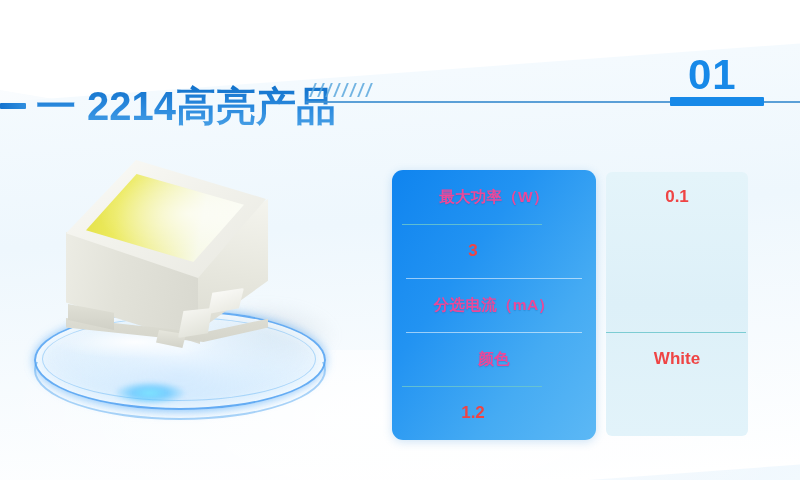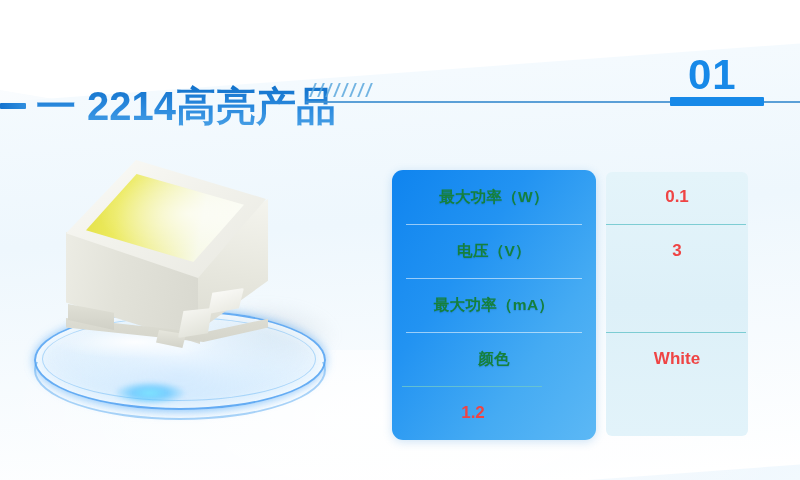--- a/index.html
+++ b/index.html
@@ -360,21 +360,21 @@
     height: 1px;
     background: #6bc6cd;
     opacity: 0.85;
   }
   .cell-label {
     position: relative;
     width: 204px;
     display: flex;
     align-items: center;
     justify-content: center;
-    color: #15803d;
+    color: #ec4899;
     font-size: 15.5px;
     font-weight: bold;
     letter-spacing: 0.3px;
     text-shadow: 0 1px 1px rgba(20,90,160,0.25);
   }
   .cell-value {
     position: relative;
     margin-left: 10px;
     width: 142px;
     display: flex;
@@ -442,25 +442,24 @@
   <div class="spec">
     <div class="spec-values"></div>
     <div class="spec-labels"></div>
 
     <div class="rows">
       <div class="row">
         <div class="cell-label">最大功率（W）</div>
         <div class="cell-value">0.1</div>
       </div>
       <div class="row">
-        <div class="cell-label">电压（V）</div>
         <div class="cell-value">3</div>
       </div>
       <div class="row">
-        <div class="cell-label">最大功率（mA）</div>
+        <div class="cell-label">分选电流（mA）</div>
       </div>
       <div class="row">
         <div class="cell-label">颜色</div>
         <div class="cell-value">White</div>
       </div>
       <div class="row">
         <div class="cell-value">1.2</div>
       </div>
     </div>
   </div>

